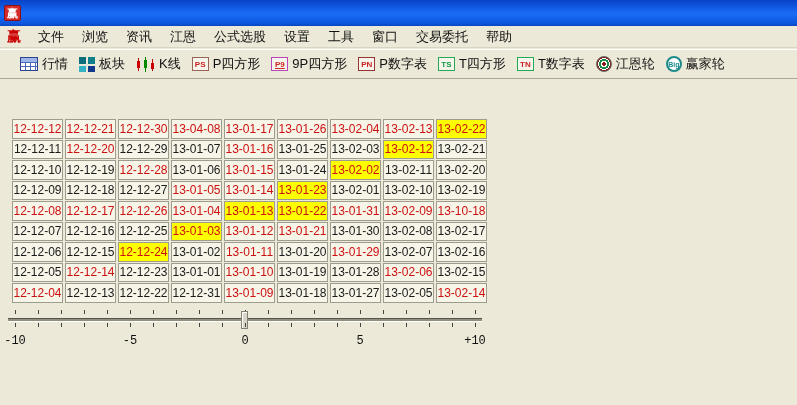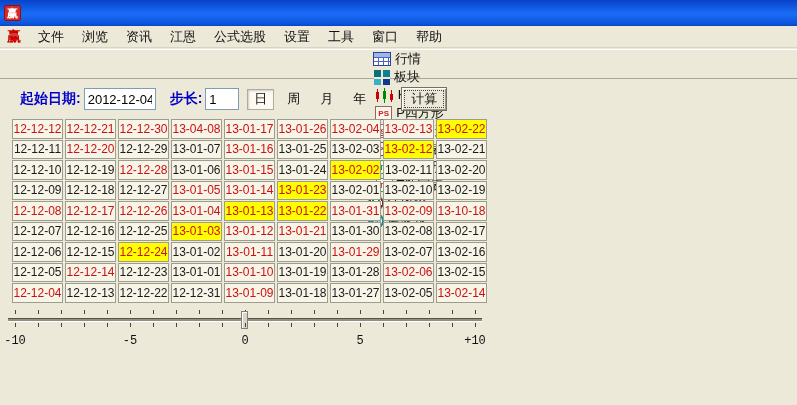--- a/index.html
+++ b/index.html
@@ -19,21 +19,21 @@
 
   
   .menubar { position:absolute; top:26px; left:0; right:0; height:22px; background:#ece9d8;
     display:flex; align-items:center; padding-left:5px; border-bottom:1px solid #d8d4c4; }
   .menu-logo { color:#cc0000; font-weight:bold; font-size:14px; padding:0 8px 0 2px; }
   .menu-item { font-size:13px; color:#111; padding:2px 9px; cursor:default; white-space:nowrap; }
 
   
   .toolbar { position:absolute; top:49px; left:0; right:0; height:30px; background:#ece9d8;
     border-top:1px solid #fff; border-bottom:1px solid #aca899;
-    display:flex; align-items:center; padding-left:8px;flex-direction:column; }
+    display:flex; align-items:center; padding-left:20px; }
   .tb-item { display:flex; align-items:center; margin-right:11px; cursor:default; }
   .tb-label { font-size:13px; color:#111; margin-left:4px; white-space:nowrap; }
   .ic { display:inline-block; position:relative; flex:none; }
   .ic-table { width:18px; height:14px; border:1px solid #2c4390; background:
       linear-gradient(#9db5e8 0 4px, rgba(0,0,0,0) 4px),
       repeating-linear-gradient(90deg, rgba(0,0,0,0) 0 4px, #4a66b8 4px 5px),
       repeating-linear-gradient(0deg, rgba(0,0,0,0) 0 3px, #4a66b8 3px 4px),
       #fff; }
   .ic-blocks { width:16px; height:15px; background:
       linear-gradient(#ece9d8 0 0) 7px 0/2px 100% no-repeat,
@@ -41,21 +41,21 @@
       conic-gradient(#0f7f8c 0 25%, #123a8a 0 50%, #35b3c4 0 75%, #0c6e7a 0); }
   .ic-candle { width:19px; height:15px; background:
       linear-gradient(#c00 0 0) 2px 1px/1px 13px no-repeat,
       linear-gradient(#c00 0 0) 1px 4px/3px 7px no-repeat,
       linear-gradient(#080 0 0) 9px 0/1px 15px no-repeat,
       linear-gradient(#080 0 0) 8px 3px/3px 8px no-repeat,
       linear-gradient(#c00 0 0) 16px 2px/1px 12px no-repeat,
       linear-gradient(#c00 0 0) 15px 6px/3px 6px no-repeat; }
   .badge { width:17px; height:14px; background:#f7f5ec; border:1px solid;
       font-size:8px; font-weight:bold; display:flex; align-items:center; justify-content:center;
-      letter-spacing:0;margin-left:25px; }
+      letter-spacing:0; }
   .ic-wheel { width:16px; height:16px; border-radius:50%; border:1px solid #666;
       background:radial-gradient(circle at 50% 50%, #8a1a1a 0 2px, #fff 2px 3px,
         #1a8a4a 3px 5px, #fff 5px 6px, #8a1a1a 6px 8px, #fff 8px); }
   .ic-bigwheel { width:16px; height:16px; border-radius:50%; border:2px solid #1d8a8a;
       color:#1d8a8a; font-size:7px; font-weight:bold; display:flex; align-items:center;
       justify-content:center; background:#fff; }
 
   
   .controls { position:absolute; top:84px; left:0; right:0; height:30px;
     display:flex; align-items:center; padding-left:20px; }
@@ -108,20 +108,21 @@
     <span class="menu-logo">赢</span>
     <span id="menu-items" style="display:flex;">
         <span class="menu-item">文件</span>
         <span class="menu-item">浏览</span>
         <span class="menu-item">资讯</span>
         <span class="menu-item">江恩</span>
         <span class="menu-item">公式选股</span>
         <span class="menu-item">设置</span>
         <span class="menu-item">工具</span>
         <span class="menu-item">窗口</span>
+        <span class="menu-item">交易委托</span>
         <span class="menu-item">帮助</span>
       </span>
   </div>
 
   <div class="toolbar" id="toolbar">
       <span class="tb-item">
         <span class="ic ic-table"></span>
         <span class="tb-label">行情</span>
       </span>
       <span class="tb-item">
@@ -155,33 +156,20 @@
       <span class="tb-item">
         <span class="ic ic-wheel"></span>
         <span class="tb-label">江恩轮</span>
       </span>
       <span class="tb-item">
         <span class="ic ic-bigwheel">Big</span>
         <span class="tb-label">赢家轮</span>
       </span>
     </div>
 
-  <div class="controls">
-    <span class="lbl">起始日期:</span>
-    <input class="txt date" value="2012-12-04" style="">
-    <span class="lbl step-lbl">步长:</span>
-    <input class="txt step" value="1" style="">
-    <span class="period-group" id="period-group">
-        <span class="period selected">日</span>
-        <span class="period">周</span>
-        <span class="period">月</span>
-        <span class="period">年</span>
-      </span>
-    <button class="calc">计算</button>
-  </div>
 
   <div class="grid" id="grid">
       <div class="cell red">12-12-12</div>
       <div class="cell red">12-12-21</div>
       <div class="cell red">12-12-30</div>
       <div class="cell red">13-04-08</div>
       <div class="cell red">13-01-17</div>
       <div class="cell red">13-01-26</div>
       <div class="cell red">13-02-04</div>
       <div class="cell red">13-02-13</div>

